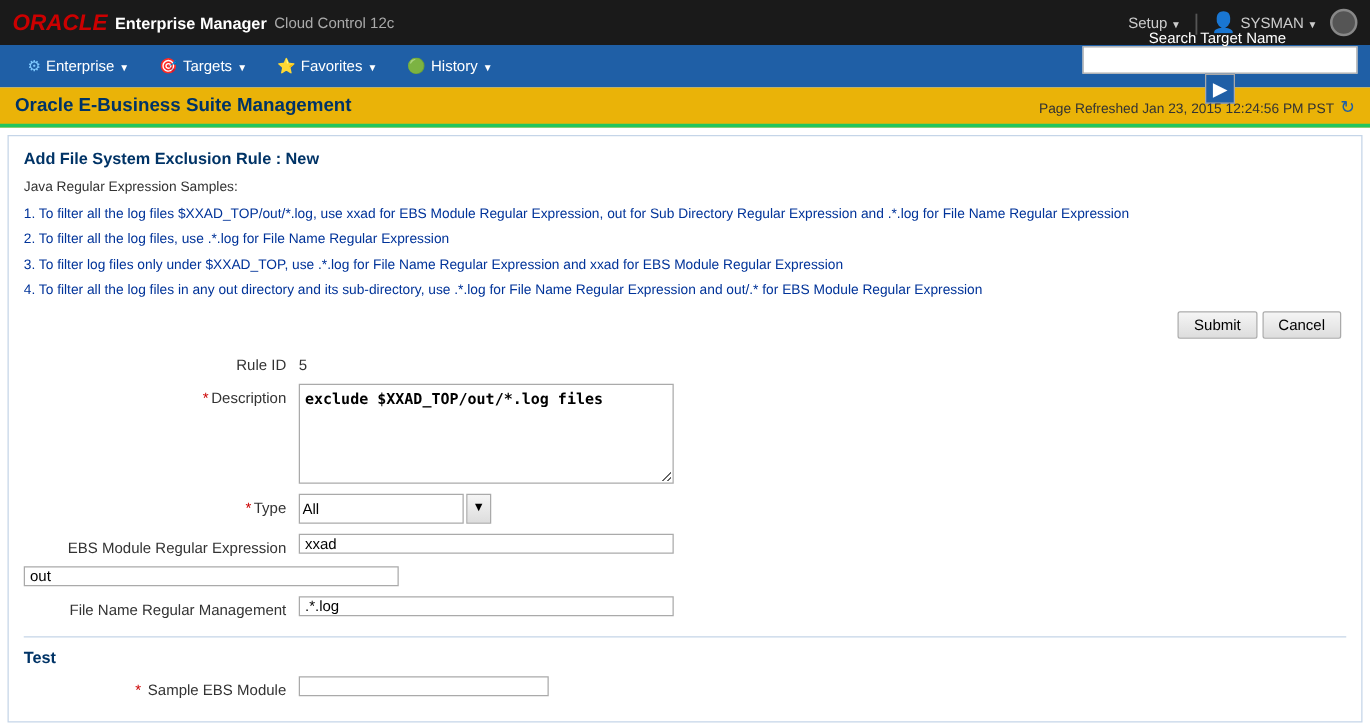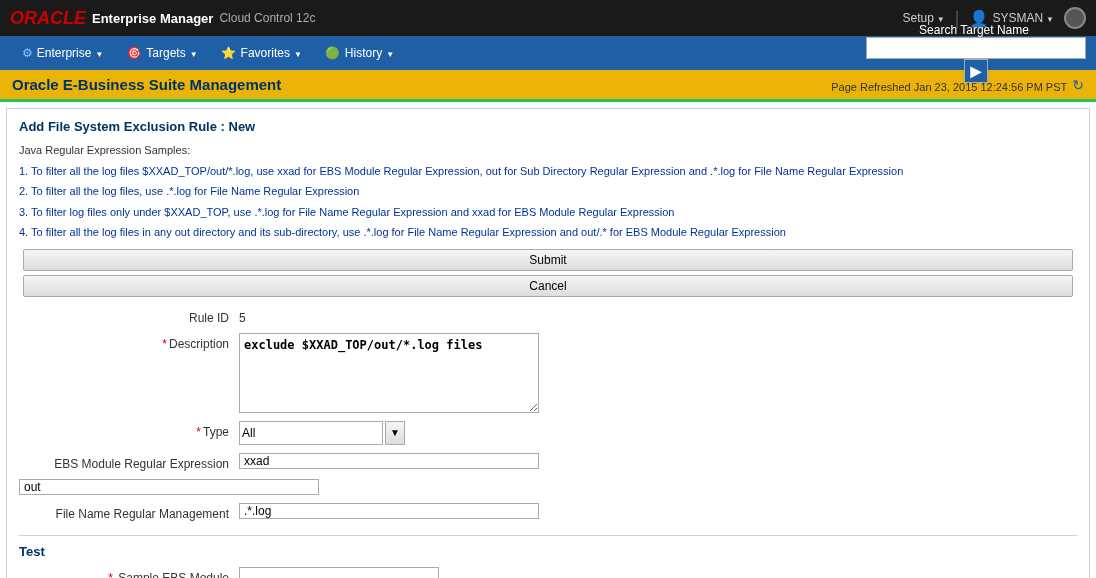--- a/index.html
+++ b/index.html
@@ -158,21 +158,20 @@
       color: #333;
       margin-bottom: 4px;
       line-height: 1.5;
     }
 
     .action-buttons {
       display: flex;
       justify-content: flex-end;
       gap: 4px;
       margin: 8px 4px;
-      flex-direction: column;
     }
     .btn {
       padding: 3px 12px;
       font-size: 12px;
       border: 1px solid #aaa;
       background: linear-gradient(to bottom, #f5f5f5, #ddd);
       cursor: pointer;
       border-radius: 2px;
     }
 
@@ -336,21 +335,21 @@
         <span class="required-star">*</span><span>Description</span>
       </div>
       <textarea class="form-textarea" style="">exclude $XXAD_TOP/out/*.log files</textarea>
     </div>
 
     <div class="form-row">
       <div class="form-label">
         <span class="required-star">*</span><span>Type</span>
       </div>
       <div class="form-select-wrapper">
-        <input class="form-select" type="text" style="width: 144px;" value="All">
+        <input class="form-select" type="text" style="width: 132px;" value="All">
         <button class="select-dropdown-btn">▼</button>
       </div>
     </div>
 
     <div class="form-row">
       <div class="form-label">EBS Module Regular Expression</div>
       <input class="form-input" type="text" value="xxad" style="">
     </div>
 
     <div class="form-row">

